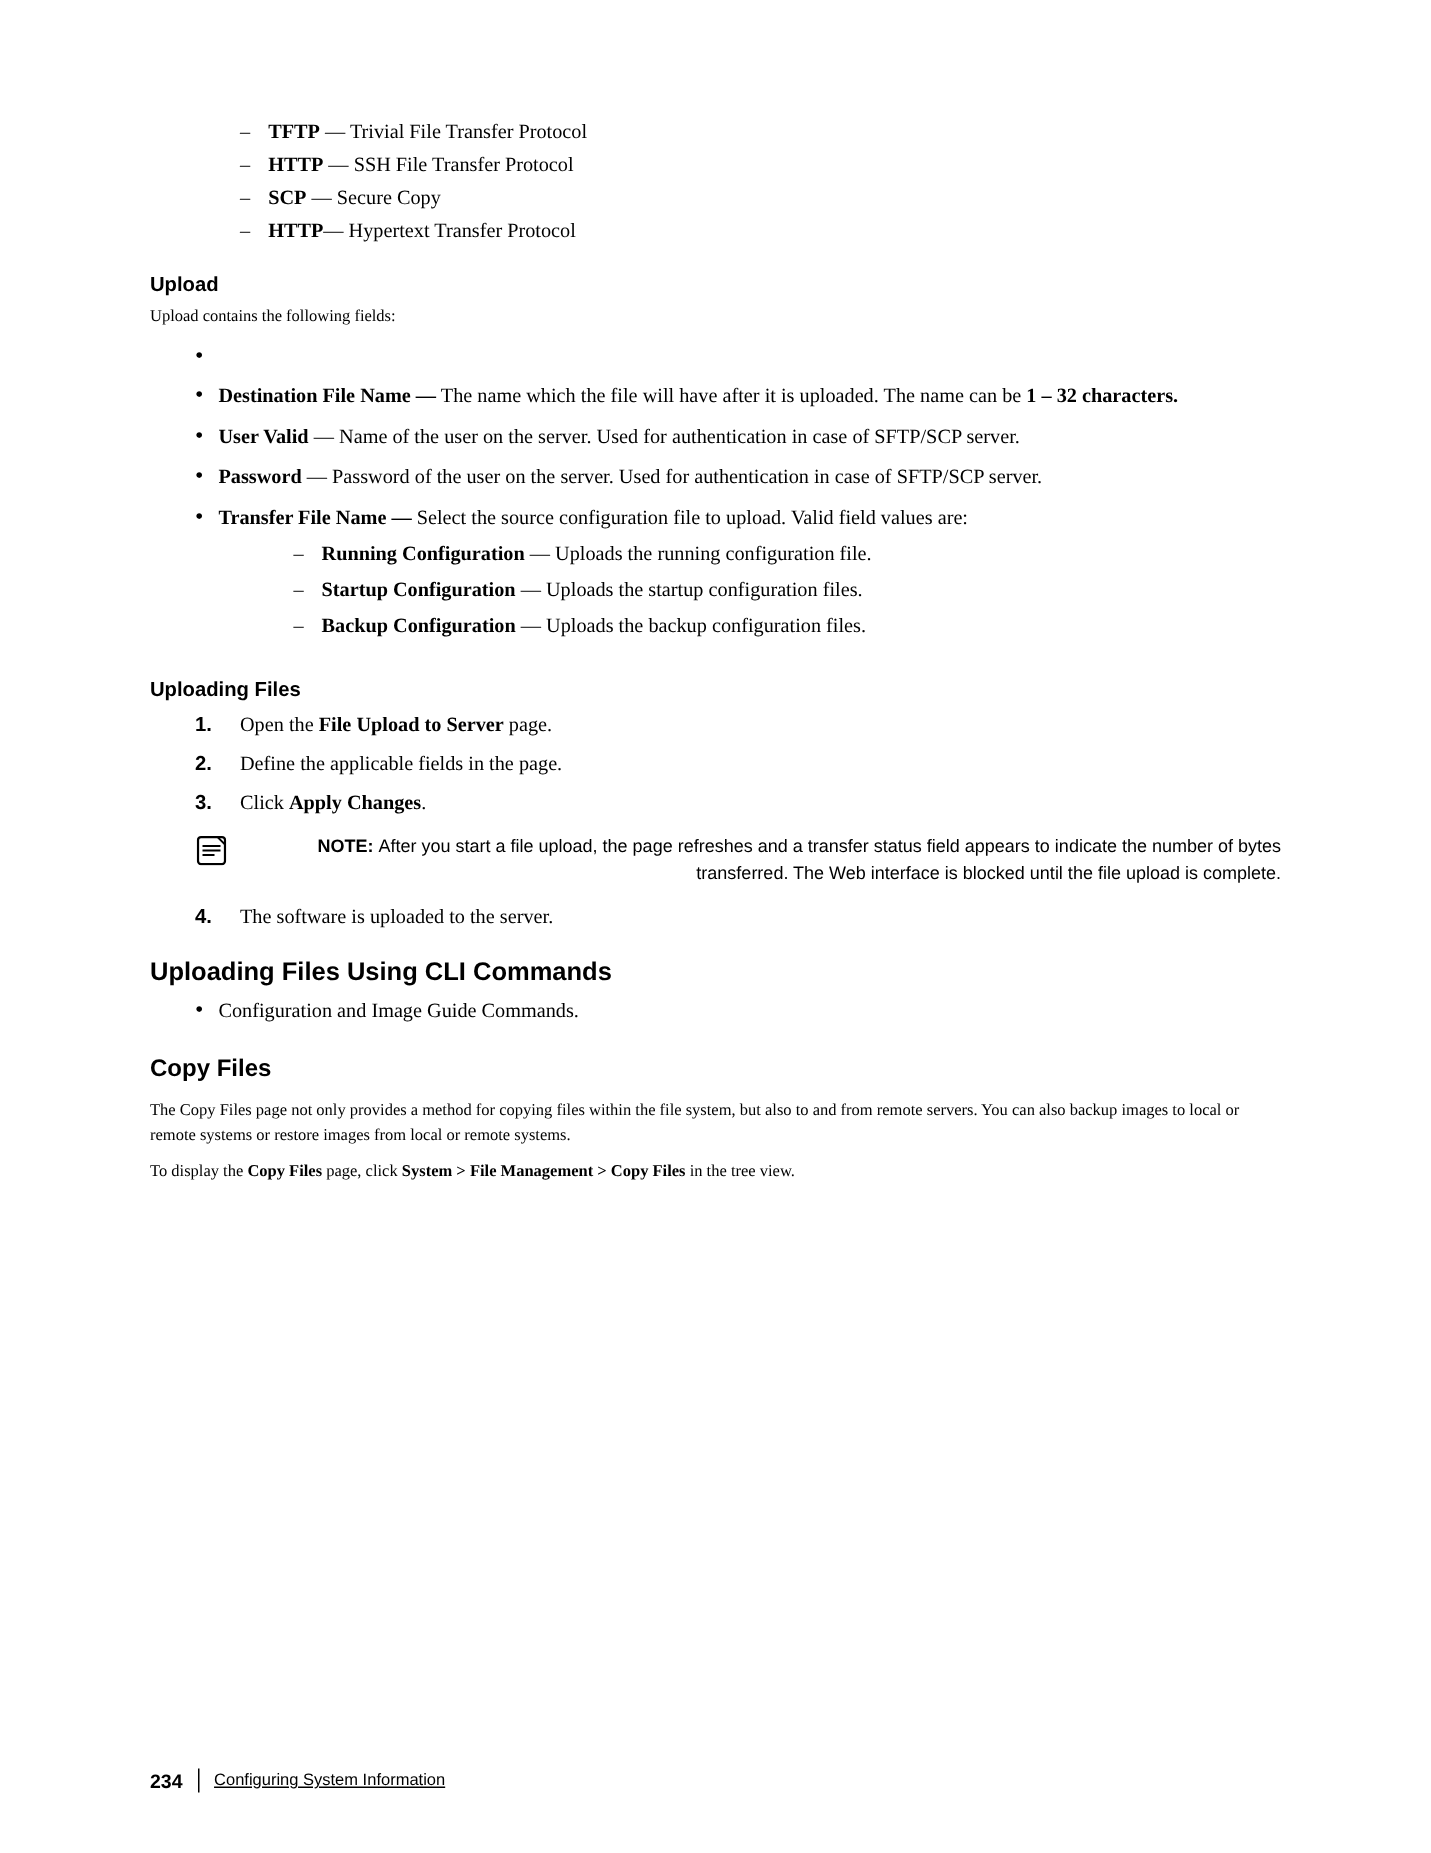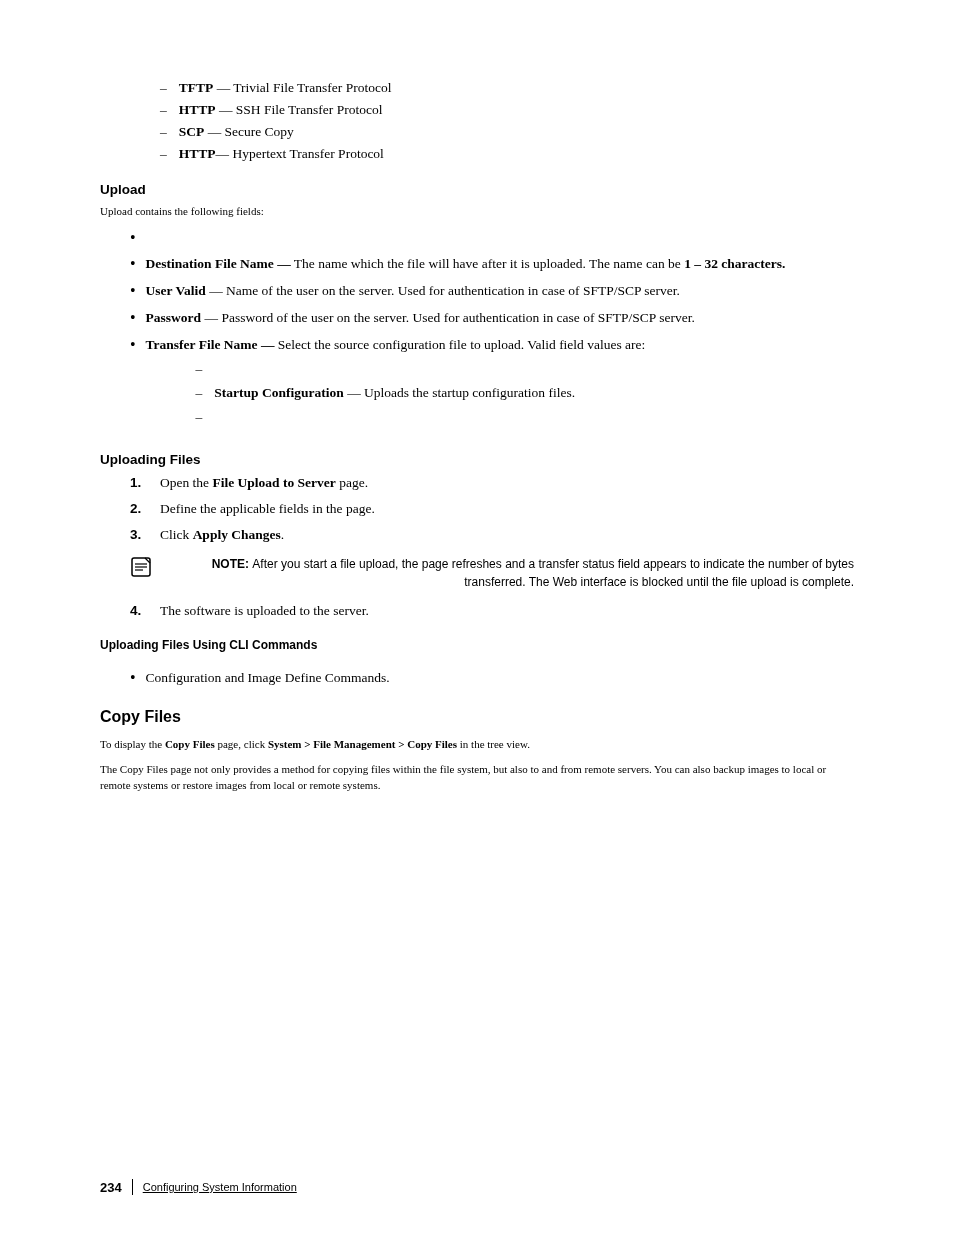--- a/index.html
+++ b/index.html
@@ -183,22 +183,22 @@
       text-decoration: underline;
     }
 
     .italic {
       font-style: italic;
     }
 
     .sub-heading {
       font-family: Arial, sans-serif;
       font-weight: bold;
-      font-size: 12px;
-      margin-bottom: 16px;
+      font-size: 17px;
+      margin-bottom: 6px;
       margin-top: 16px;
     }
   </style>
 </head>
 <body>
 
 <div class="page">
 
   <ul class="bullet-list">
     <li>
@@ -239,27 +239,29 @@
       <span class="bullet-dot">•</span>
       <span><strong>Password</strong> — Password of the user on the server. Used for authentication in case of SFTP/SCP server.</span>
     </li>
     <li>
       <span class="bullet-dot">•</span>
       <div>
         <span><strong>Transfer File Name —</strong> Select the source configuration file to upload. Valid field values are:</span>
         <ul class="sub-bullet-list">
           <li>
             <span class="dash">–</span>
+            <span><strong>Running Configuration</strong> — Uploads the running configuration file.</span>
           </li>
           <li>
             <span class="dash">–</span>
             <span><strong>Startup Configuration</strong> — Uploads the startup configuration files.</span>
           </li>
           <li>
             <span class="dash">–</span>
+            <span><strong>Backup Configuration</strong> — Uploads the backup configuration files.</span>
           </li>
         </ul>
       </div>
     </li>
   </ul>
 
   <div class="section-heading">Uploading Files</div>
 
   <ol class="numbered-list">
     <li>
@@ -298,31 +300,31 @@
       <span>The software is uploaded to the server.</span>
     </li>
   </ol>
 
   <div class="sub-heading">Uploading Files Using CLI Commands</div>
 
 
   <ul class="bullet-main">
     <li>
       <span class="bullet-dot">•</span>
-      <span>Configuration and Image Define Commands.</span>
+      <span>Configuration and Image Guide Commands.</span>
     </li>
   </ul>
 
   <div class="copy-files-heading">Copy Files</div>
+
+  <p class="body-text">The Copy Files page not only provides a method for copying files within the file system, but also to and from remote servers. You can also backup images to local or remote systems or restore images from local or remote systems.</p>
 
   <p class="body-text">
     To display the <strong>Copy Files</strong> page, click <strong>System &gt; File Management &gt; Copy Files</strong> in the tree view.
   </p>
-
-  <p class="body-text">The Copy Files page not only provides a method for copying files within the file system, but also to and from remote servers. You can also backup images to local or remote systems or restore images from local or remote systems.</p>
 
   <div class="page-footer">
     <span class="footer-page-num">234</span>
     <div class="footer-divider"></div>
     <span class="footer-text">Configuring System Information</span>
   </div>
 
 </div>
 
 </body></html>

